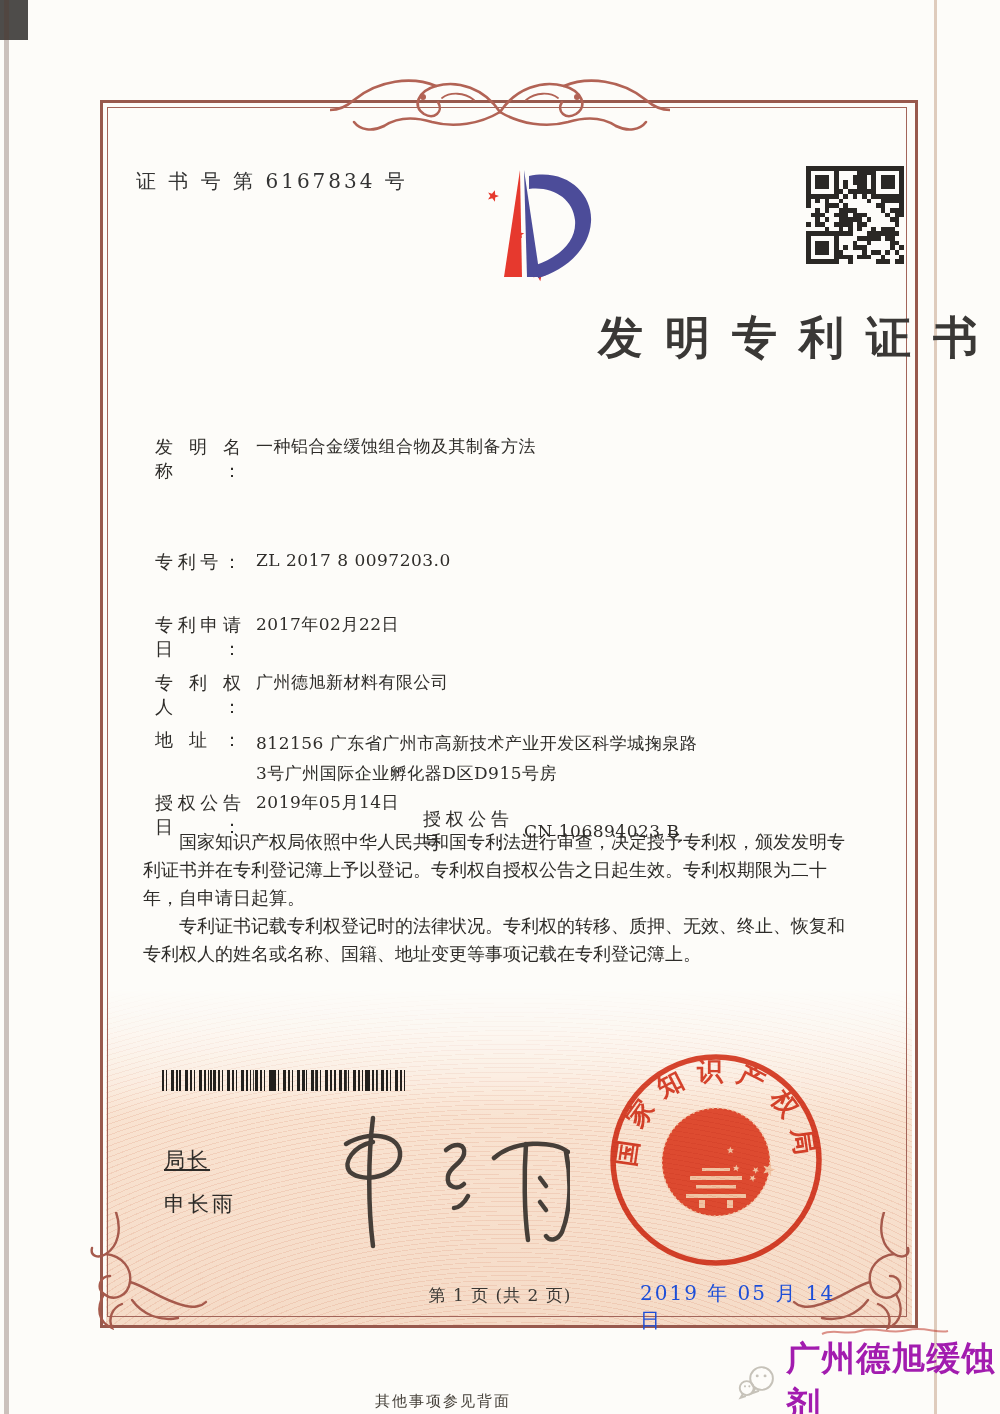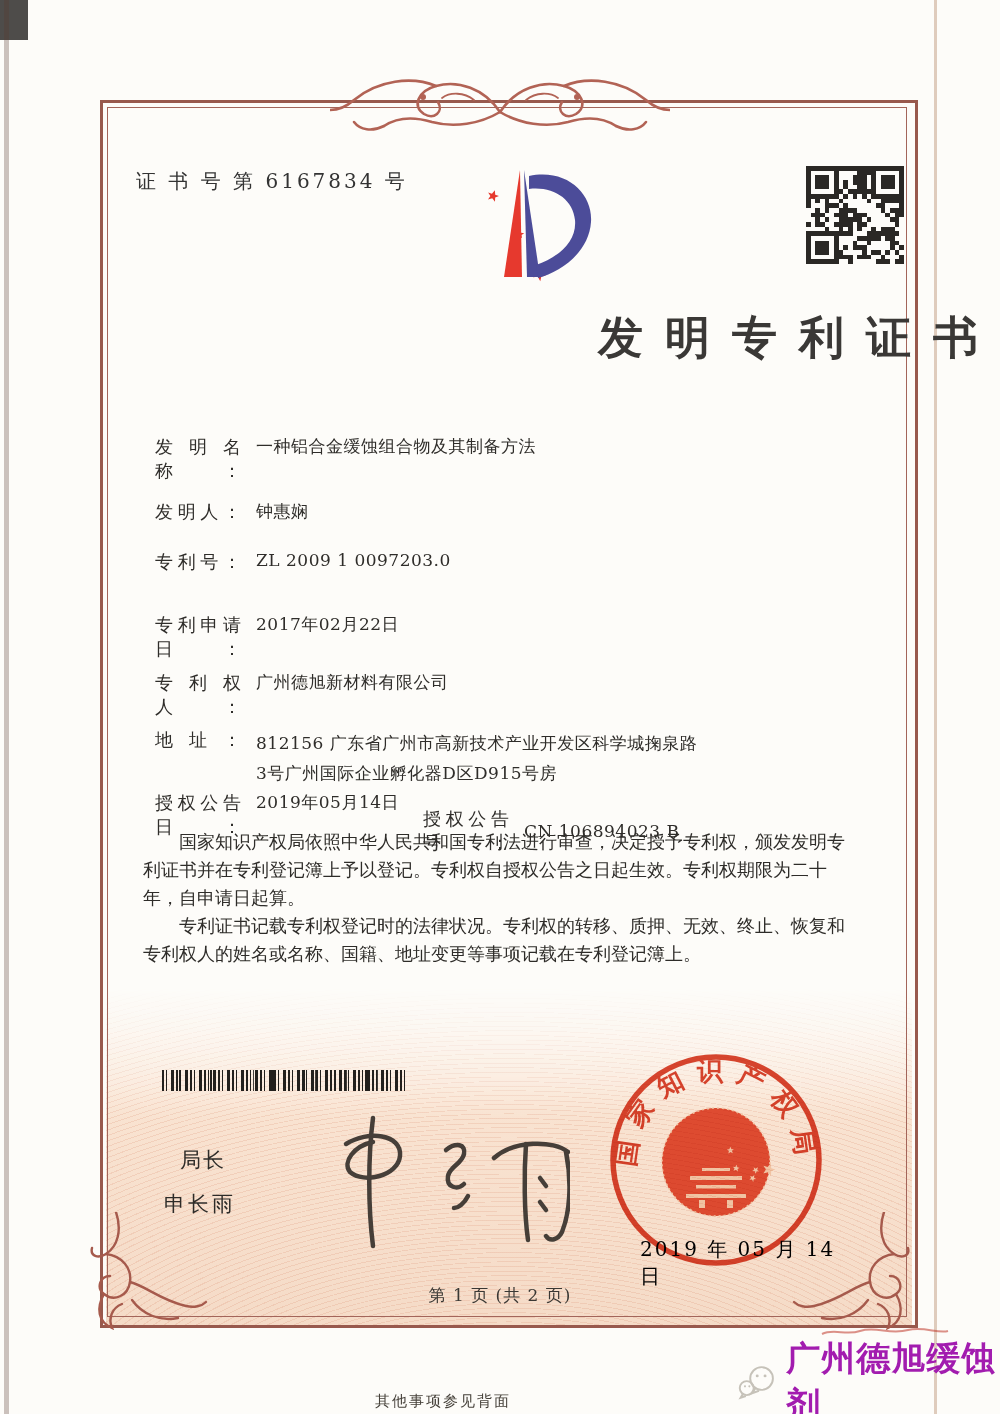--- a/index.html
+++ b/index.html
@@ -32,25 +32,25 @@
   .fvalue{margin-left:15px;font-size:17px;letter-spacing:.5px;color:#2f2d2a;}
   .addr-value{width:452px;line-height:30px;}
   .grant2{position:absolute;left:268px;top:16px;display:flex;align-items:center;}
   .paragraphs{left:143px;top:828px;width:718px;font-size:18px;line-height:28px;color:#2e2c29;z-index:4;}
   .paragraphs p{margin:0;text-indent:2em;}
   
   .barcode{left:162px;top:1070px;width:246px;height:21px;z-index:4;
     background-image:
       repeating-linear-gradient(90deg,#23201d 0 2px,transparent 2px 4px,#23201d 4px 5px,transparent 5px 9px,#23201d 9px 12px,transparent 12px 14px),
       repeating-linear-gradient(90deg,transparent 0 17px,#23201d 17px 19px,transparent 19px 29px,rgba(35,32,29,.85) 29px 30px,transparent 30px 31px);}
-  .signer-title{left:180px;top:1146px;font-size:21px;letter-spacing:2px;z-index:4;}
+  .signer-title{left:164px;top:1146px;font-size:21px;letter-spacing:2px;z-index:4;text-decoration:underline;}
   .signer-name{left:164px;top:1190px;font-size:21px;letter-spacing:3px;z-index:4;}
   .signature{left:318px;top:1112px;width:252px;height:138px;z-index:4;}
   .seal{left:604px;top:1048px;width:224px;height:224px;z-index:5;mix-blend-mode:multiply;opacity:.93;}
-  .seal-date{left:640px;top:1236px;width:220px;font-size:20px;letter-spacing:2px;color:#000000;z-index:6;}
+  .seal-date{left:640px;top:1280px;width:220px;font-size:20px;letter-spacing:2px;color:#1d4ed8;z-index:6;}
   .page-indicator{left:0;top:1284px;width:100%;text-align:center;font-size:17px;letter-spacing:1px;color:#3a3834;z-index:4;}
   .back-note{left:143px;top:1344px;width:600px;text-align:center;font-size:15px;letter-spacing:2px;color:#46413a;z-index:4;margin-top:48px;}
   .watermark{left:738px;top:1336px;display:flex;align-items:center;z-index:4;}
   .watermark-text{margin-left:8px;font-size:34px;letter-spacing:1px;color:#a21caf;font-weight:600;
                   font-family:"DejaVu Sans","Liberation Sans",sans-serif;}
   .red-smudge{left:820px;top:1326px;width:130px;height:12px;z-index:4;opacity:.55;}
 </style>
 </head>
 <body>
 
@@ -352,27 +352,23 @@
       <rect x="19" y="20" width="1" height="1" fill="#2a2825"></rect>
       <rect x="20" y="20" width="1" height="1" fill="#2a2825"></rect>
     </svg>
 
   <div class="abs title">发明专利证书</div>
 
   <div class="abs row" style="top:435px">
     <span class="flabel">发明名称：</span>
     <span class="fvalue">一种铝合金缓蚀组合物及其制备方法</span>
   </div>
-  <div class="abs row" style="top:500px">
-    <span class="flabel">发明人：</span>
-    <span class="fvalue">钟惠娴</span>
-  </div>
   <div class="abs row" style="top:550px">
     <span class="flabel">专利号：</span>
-    <span class="fvalue">ZL 2009 1 0097203.0</span>
+    <span class="fvalue">ZL 2017 8 0097203.0</span>
   </div>
   <div class="abs row" style="top:613px">
     <span class="flabel">专利申请日：</span>
     <span class="fvalue">2017年02月22日</span>
   </div>
   <div class="abs row" style="top:671px">
     <span class="flabel">专利权人：</span>
     <span class="fvalue">广州德旭新材料有限公司</span>
   </div>
   <div class="abs row" style="top:728px">

